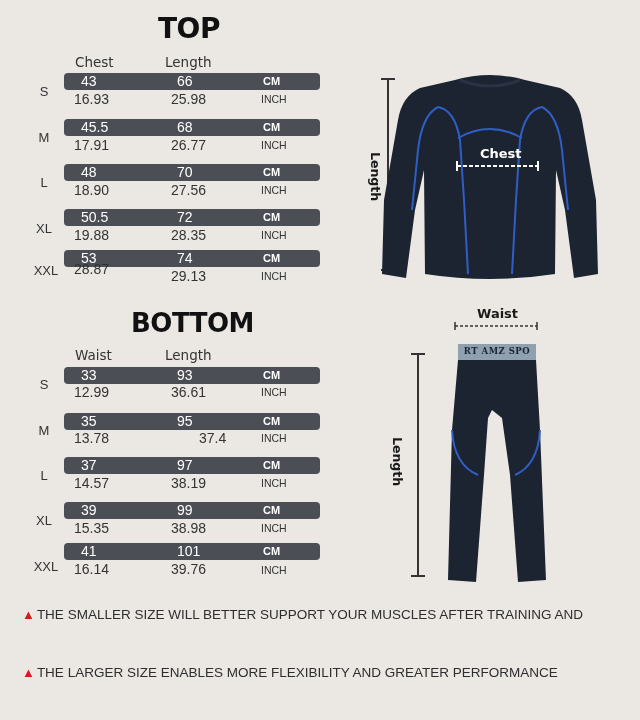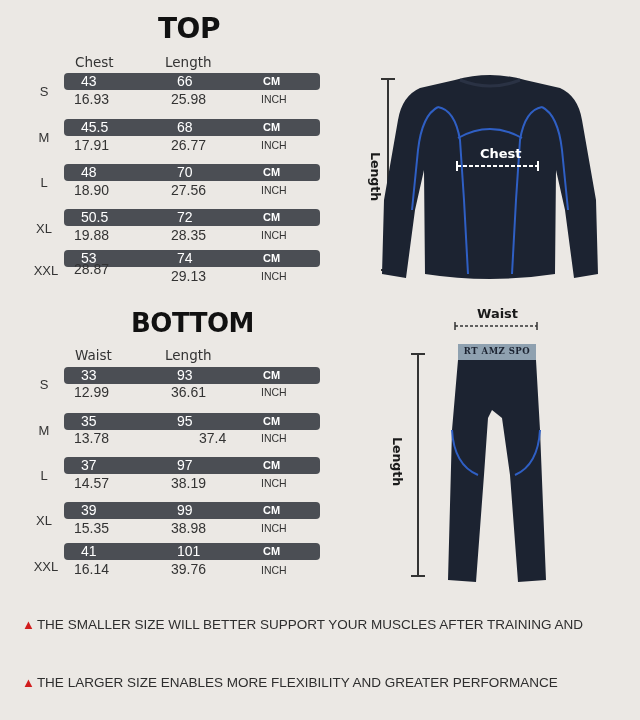--- a/index.html
+++ b/index.html
@@ -16,21 +16,21 @@
     position: absolute; left: 64px; width: 256px; height: 17px;
     background: #4b4e54; border-radius: 4px;
   }
   .cm-val { position: absolute; color: #fff; font-size: 14px; top: 0px; line-height: 17px; }
   .cm-unit { position: absolute; color: #fff; font-size: 11px; font-weight: bold; left: 199px; line-height: 17px; }
   .in-val { position: absolute; font-size: 14px; color: #333; }
   .in-unit { position: absolute; font-size: 10.5px; color: #333; }
 
   .note { position: absolute; left: 22px; font-size: 13.5px; color: #2e2e2e; line-height: 25px; width: 610px; }
   .note .tri { color: #d11d1d; font-size: 13px; margin-right: 2px; }
-  .note .line { display: block; margin-top: 10px; }
+  .note .line { display: block; }
   .note .indent { padding-left: 17px; }
 
   .vlabel {
     position: absolute; font-family: "DejaVu Sans", sans-serif; font-weight: bold;
     font-size: 12.5px; color: #1a1a1a; transform: rotate(90deg); transform-origin: left top;
     white-space: nowrap;
   }
   .hlabel { position: absolute; font-family: "DejaVu Sans", sans-serif; font-weight: bold; font-size: 13px; color: #1a1a1a; }
 </style>
 </head>

